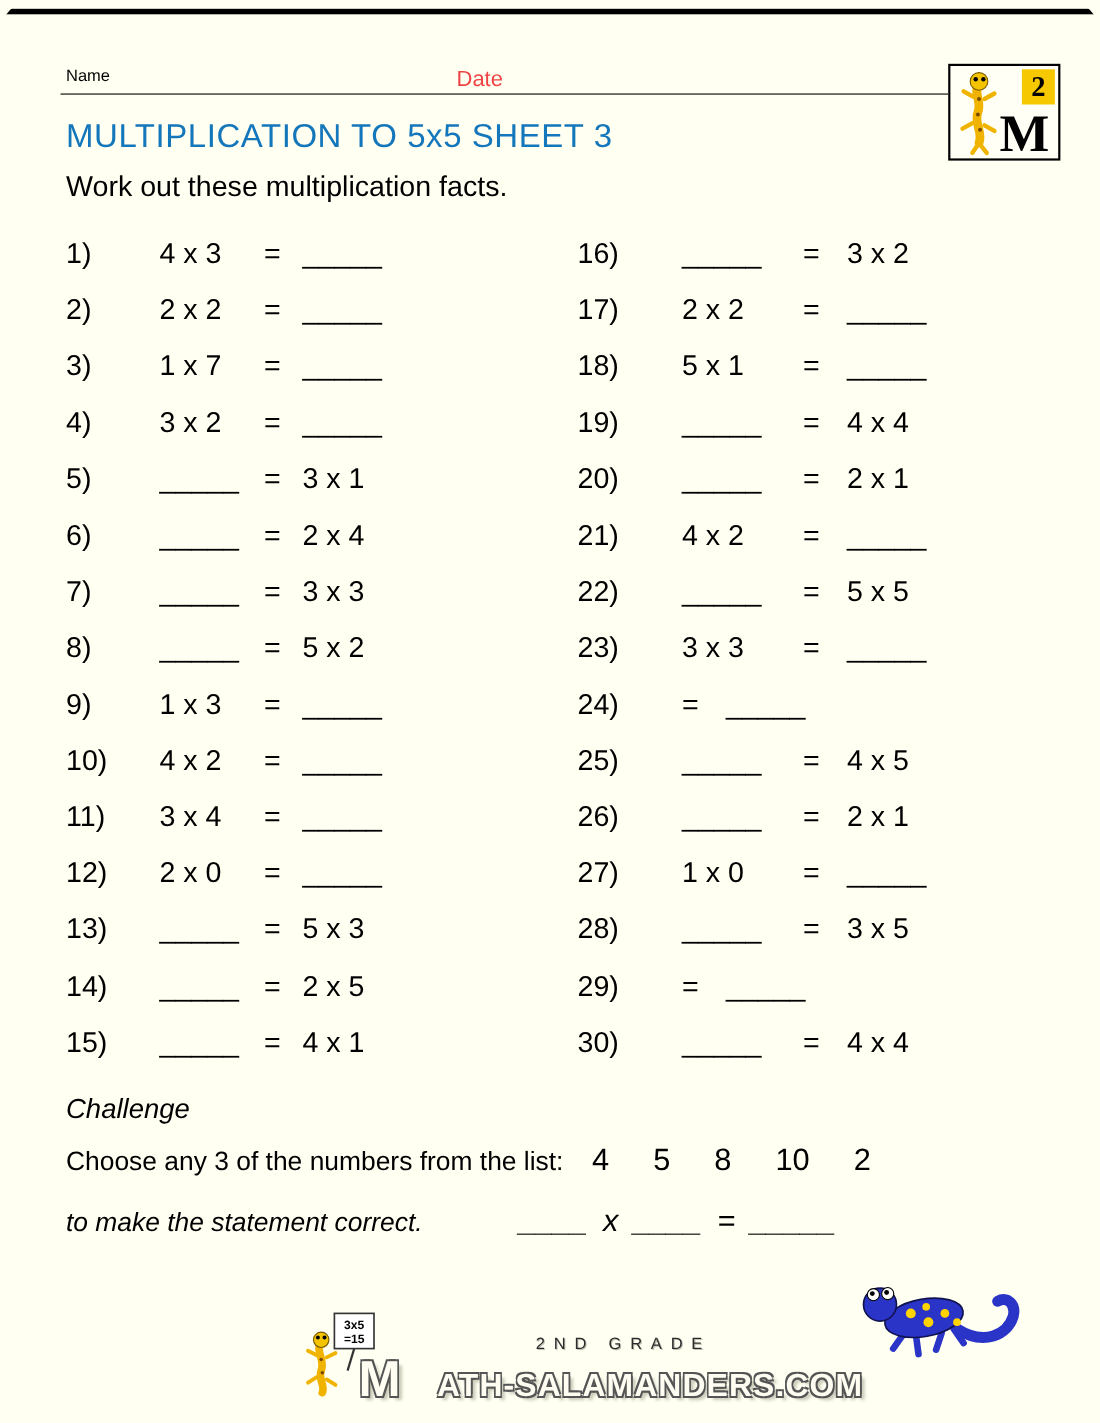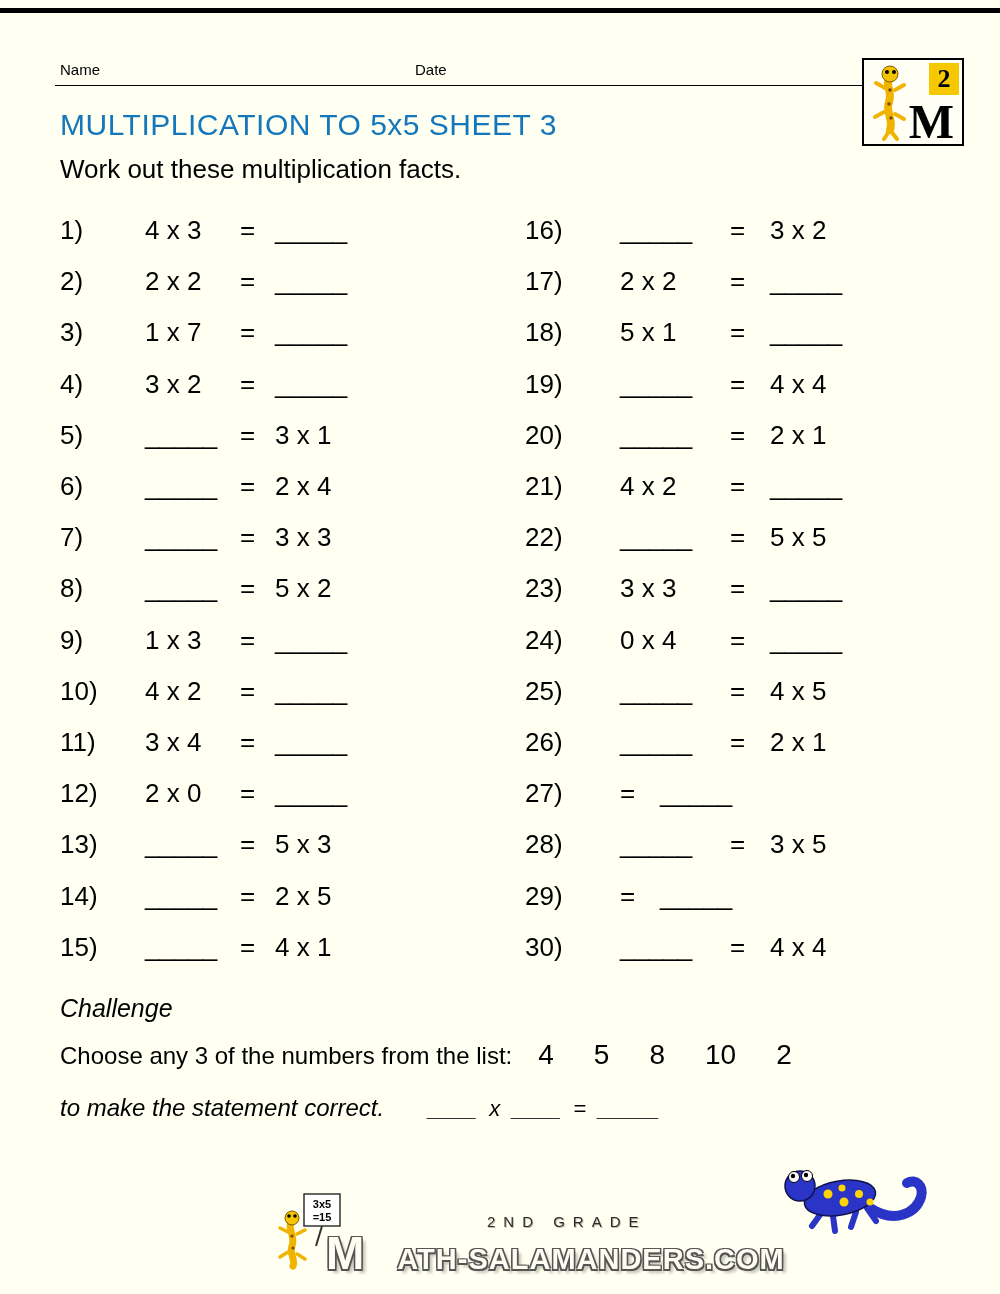--- a/index.html
+++ b/index.html
@@ -1,24 +1,24 @@
 <!DOCTYPE html>
 <html><head>
 <meta charset="utf-8">
 <style>
   * { box-sizing: border-box; margin: 0; padding: 0; }
   html, body { width: 1000px; }
   body { font-family: "Liberation Sans", sans-serif; background: #fffff2; }
 
-  .sheet { position: relative; width: 1000px; height: 1294px; background: #fffff2; overflow: hidden; }
+  .sheet { position: relative; width: 1000px; height: 1294px; background: #fffff2; overflow: hidden; border-radius: 31px; }
 
   .top-rule { position: absolute; top: 8px; left: 0; width: 1000px; height: 5px; background: #000; }
 
   .name-label { position: absolute; top: 61px; left: 60px; font-size: 15px; color: #000; }
-  .date-label { position: absolute; top: 61px; left: 415px; font-size: 15px; color: #000000; }
+  .date-label { position: absolute; top: 61px; left: 415px; font-size: 20px; color: #ef4444; }
   .name-date-rule { position: absolute; top: 85px; left: 55px; width: 890px; border-top: 1px solid #000; }
 
   .logo-box { position: absolute; top: 58px; left: 862px; width: 102px; height: 88px; border: 2px solid #000; background: #fffff6; }
   .logo-2 { position: absolute; top: 3px; right: 3px; width: 30px; height: 32px; background: #f6c800; color: #000;
             font-family: "Liberation Serif", serif; font-size: 26px; font-weight: bold; text-align: center; line-height: 32px; }
   .logo-m { position: absolute; bottom: -2px; right: 8px; font-family: "Liberation Serif", serif; font-size: 48px; font-weight: bold; line-height: 1; color: #000; }
   .logo-gecko { position: absolute; top: 4px; left: 3px; }
 
   .title { position: absolute; top: 108px; left: 60px; font-size: 30px; font-weight: normal; color: #1577bb; letter-spacing: 0.5px; }
   .subtitle { position: absolute; top: 154px; left: 60px; font-size: 26px; color: #000; }
@@ -33,21 +33,21 @@
   .p-eq { width: 35px; }
   .problems.right .p-num { width: 95px; }
   .problems.right .p-col1 { width: 110px; }
   .problems.right .p-eq { width: 40px; }
 
   .challenge-heading { position: absolute; top: 994px; left: 60px; font-size: 25px; font-style: italic; color: #000; }
   .challenge-line1 { position: absolute; top: 1039px; left: 60px; font-size: 24px; color: #000; }
   .challenge-num { font-size: 28px; margin-left: 40px; }
   .challenge-num:first-child { margin-left: 26px; }
   .challenge-line2 { position: absolute; top: 1094px; left: 60px; font-size: 24px; font-style: italic; color: #000; }
-  .challenge-equation { margin-left: 44px; font-size: 22px; word-spacing: 6px; }
+  .challenge-equation { margin-left: 88px; font-size: 28px; word-spacing: 6px; }
 
   .footer-mascot { position: absolute; top: 1190px; left: 272px; }
   .sign-text { font-family: "Liberation Sans", sans-serif; font-weight: bold; }
   .grade-text { position: absolute; top: 1213px; left: 487px; font-size: 15px; font-weight: normal; letter-spacing: 8px;
                 color: #2b2b2b; text-shadow: 1px 1px 0 #bdbdae; }
   .brand { position: absolute; top: 1226px; left: 326px; font-weight: bold; color: #fffdf2;
            text-shadow: -1.5px -1.5px 0 #555, 1.5px -1.5px 0 #555, -1.5px 1.5px 0 #555, 1.5px 1.5px 0 #555, 4px 4px 3px #c6c6b4;
            white-space: nowrap; }
   .brand-m { font-size: 46px; }
   .brand-rest { font-size: 29px; letter-spacing: 1px; margin-left: 33px; }
@@ -240,41 +240,41 @@
 
   <div class="problem-row">
     <span class="p-num">23)</span>
     <span class="p-col1">3 x 3</span>
     <span class="p-eq">=</span>
     <span class="p-col2">_____</span>
   </div>
 
   <div class="problem-row">
     <span class="p-num">24)</span>
-    <span class="p-col1">0 x 4</span>
     <span class="p-eq">=</span>
     <span class="p-col2">_____</span>
   </div>
 
   <div class="problem-row">
     <span class="p-num">25)</span>
     <span class="p-col1">_____</span>
     <span class="p-eq">=</span>
     <span class="p-col2">4 x 5</span>
   </div>
 
   <div class="problem-row">
     <span class="p-num">26)</span>
     <span class="p-col1">_____</span>
     <span class="p-eq">=</span>
     <span class="p-col2">2 x 1</span>
   </div>
 
   <div class="problem-row">
     <span class="p-num">27)</span>
+    <span class="p-col1">1 x 0</span>
     <span class="p-eq">=</span>
     <span class="p-col2">_____</span>
   </div>
 
   <div class="problem-row">
     <span class="p-num">28)</span>
     <span class="p-col1">_____</span>
     <span class="p-eq">=</span>
     <span class="p-col2">3 x 5</span>
   </div>

